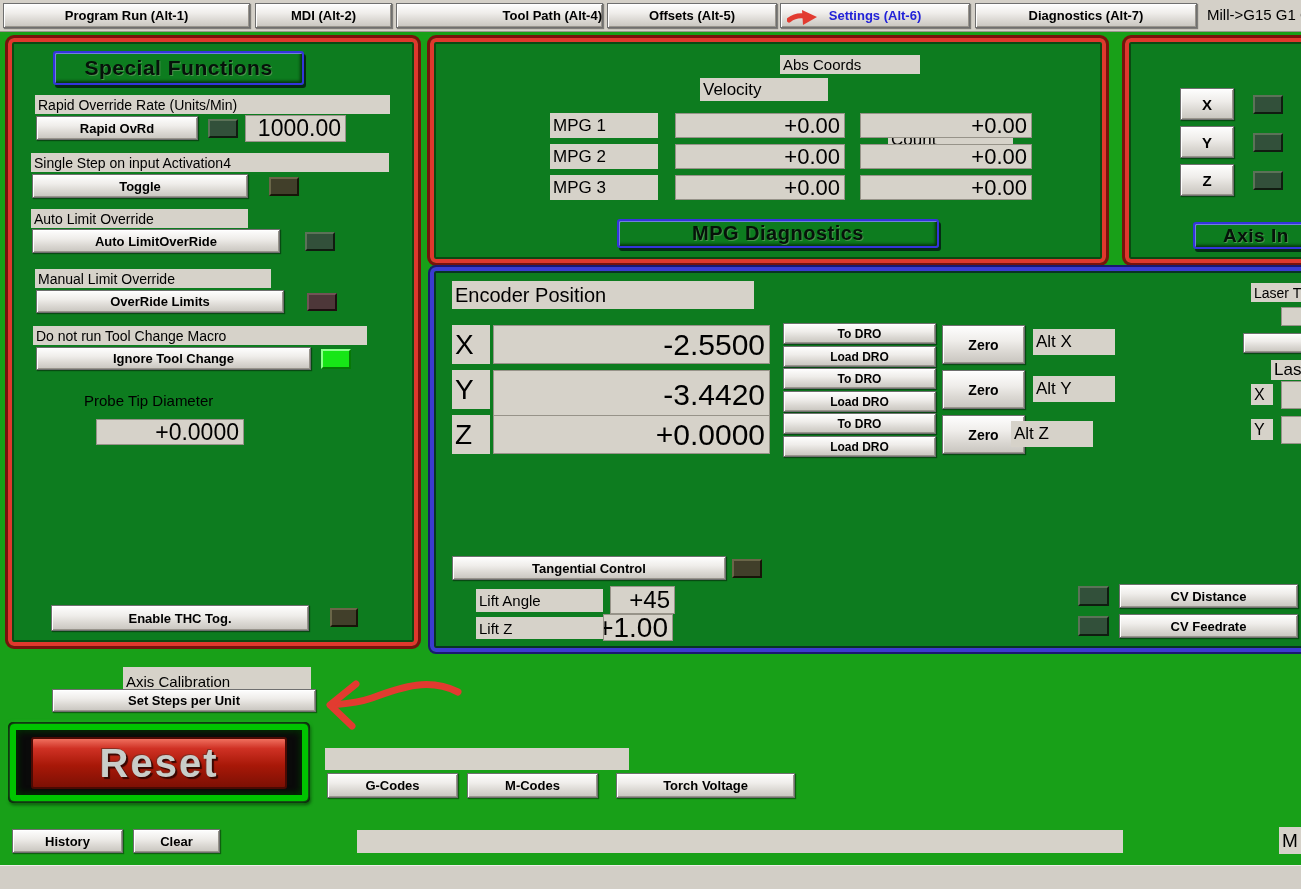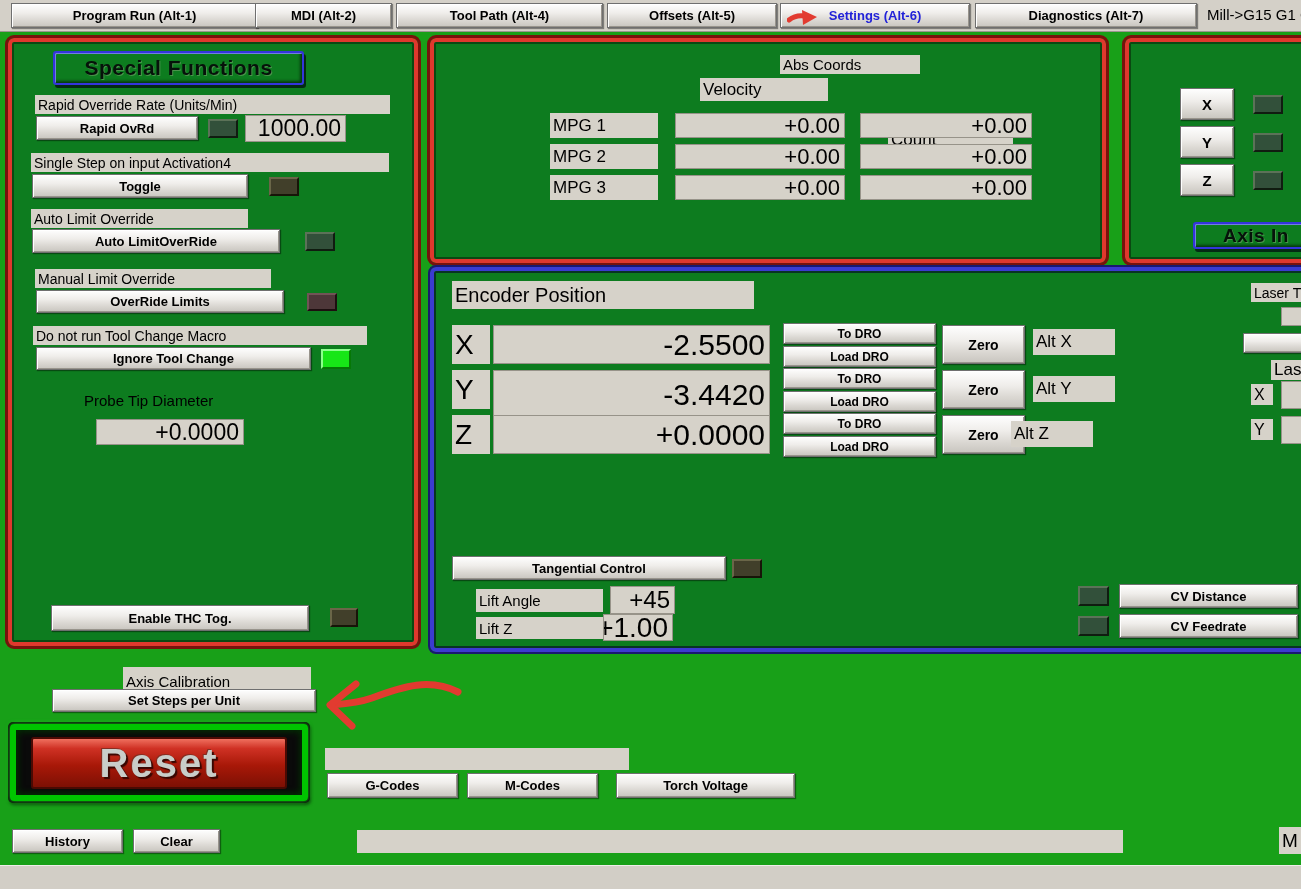--- a/index.html
+++ b/index.html
@@ -61,27 +61,27 @@
              border:2px solid #4a0a03;border-radius:3px;color:#c9cdc9;font-size:40px;font-weight:bold;
              display:flex;align-items:center;justify-content:center;letter-spacing:2px;
              text-shadow:2px 2px 1px #380702,-1px -1px 0 #852e22;}
 </style>
 </head>
 <body>
 
 <div id="screen">
 
   <div id="topbar">
-    <div class="btn tab" style="left:11px;width:247px;">
+    <div class="btn tab" style="left:3px;width:247px;">
         <span class="tlabel">Program Run (Alt-1)</span>
       </div>
     <div class="btn tab" style="left:255px;width:137px;">
         <span class="tlabel">MDI (Alt-2)</span>
       </div>
-    <div class="btn tab" style="left:396px;width:207px;">
+    <div class="btn tab" style="left:396px;width:207px;justify-content:flex-end;">
         <span class="tlabel">Tool Path (Alt-4)</span>
       </div>
     <div class="btn tab" style="left:607px;width:170px;">
         <span class="tlabel">Offsets (Alt-5)</span>
       </div>
     <div class="btn tab tab-active" style="left:780px;width:190px;">
       <svg class="abs" style="left:6px;top:4px;" width="32" height="18" viewBox="0 0 32 18">
         <path d="M2 12 C7 8 12 7 18 8" fill="none" stroke="#e23b30" stroke-width="5" stroke-linecap="round"></path>
         <polygon points="15,2 30,9 16,17" fill="#e23b30"></polygon>
       </svg>
@@ -136,20 +136,21 @@
     <div class="dro" style="left:430px;top:75px;width:172px;height:25px;font-size:22px;">+0.00</div>
 
     <div class="lbl lbl17" style="left:120px;top:106px;width:108px;height:25px;">MPG 2</div>
     <div class="dro" style="left:245px;top:106px;width:170px;height:25px;font-size:22px;">+0.00</div>
     <div class="dro" style="left:430px;top:106px;width:172px;height:25px;font-size:22px;">+0.00</div>
 
     <div class="lbl lbl17" style="left:120px;top:137px;width:108px;height:25px;">MPG 3</div>
     <div class="dro" style="left:245px;top:137px;width:170px;height:25px;font-size:22px;">+0.00</div>
     <div class="dro" style="left:430px;top:137px;width:172px;height:25px;font-size:22px;">+0.00</div>
 
+    <div class="stitle" style="left:187px;top:181px;width:322px;height:29px;font-size:20px;">MPG Diagnostics</div>
   </div>
 
   <div class="panel" style="left:1125px;top:38px;width:185px;height:225px;">
     <div class="frame frame-red"></div>
     <div class="btn" style="left:55px;top:50px;width:54px;height:32px;font-size:15px;">X</div>
     <div class="led led-g" style="left:128px;top:57px;width:30px;height:19px;"></div>
     <div class="btn" style="left:55px;top:88px;width:54px;height:32px;font-size:15px;">Y</div>
     <div class="led led-g" style="left:128px;top:95px;width:30px;height:19px;"></div>
     <div class="btn" style="left:55px;top:126px;width:54px;height:32px;font-size:15px;">Z</div>
     <div class="led led-g" style="left:128px;top:133px;width:30px;height:19px;"></div>

